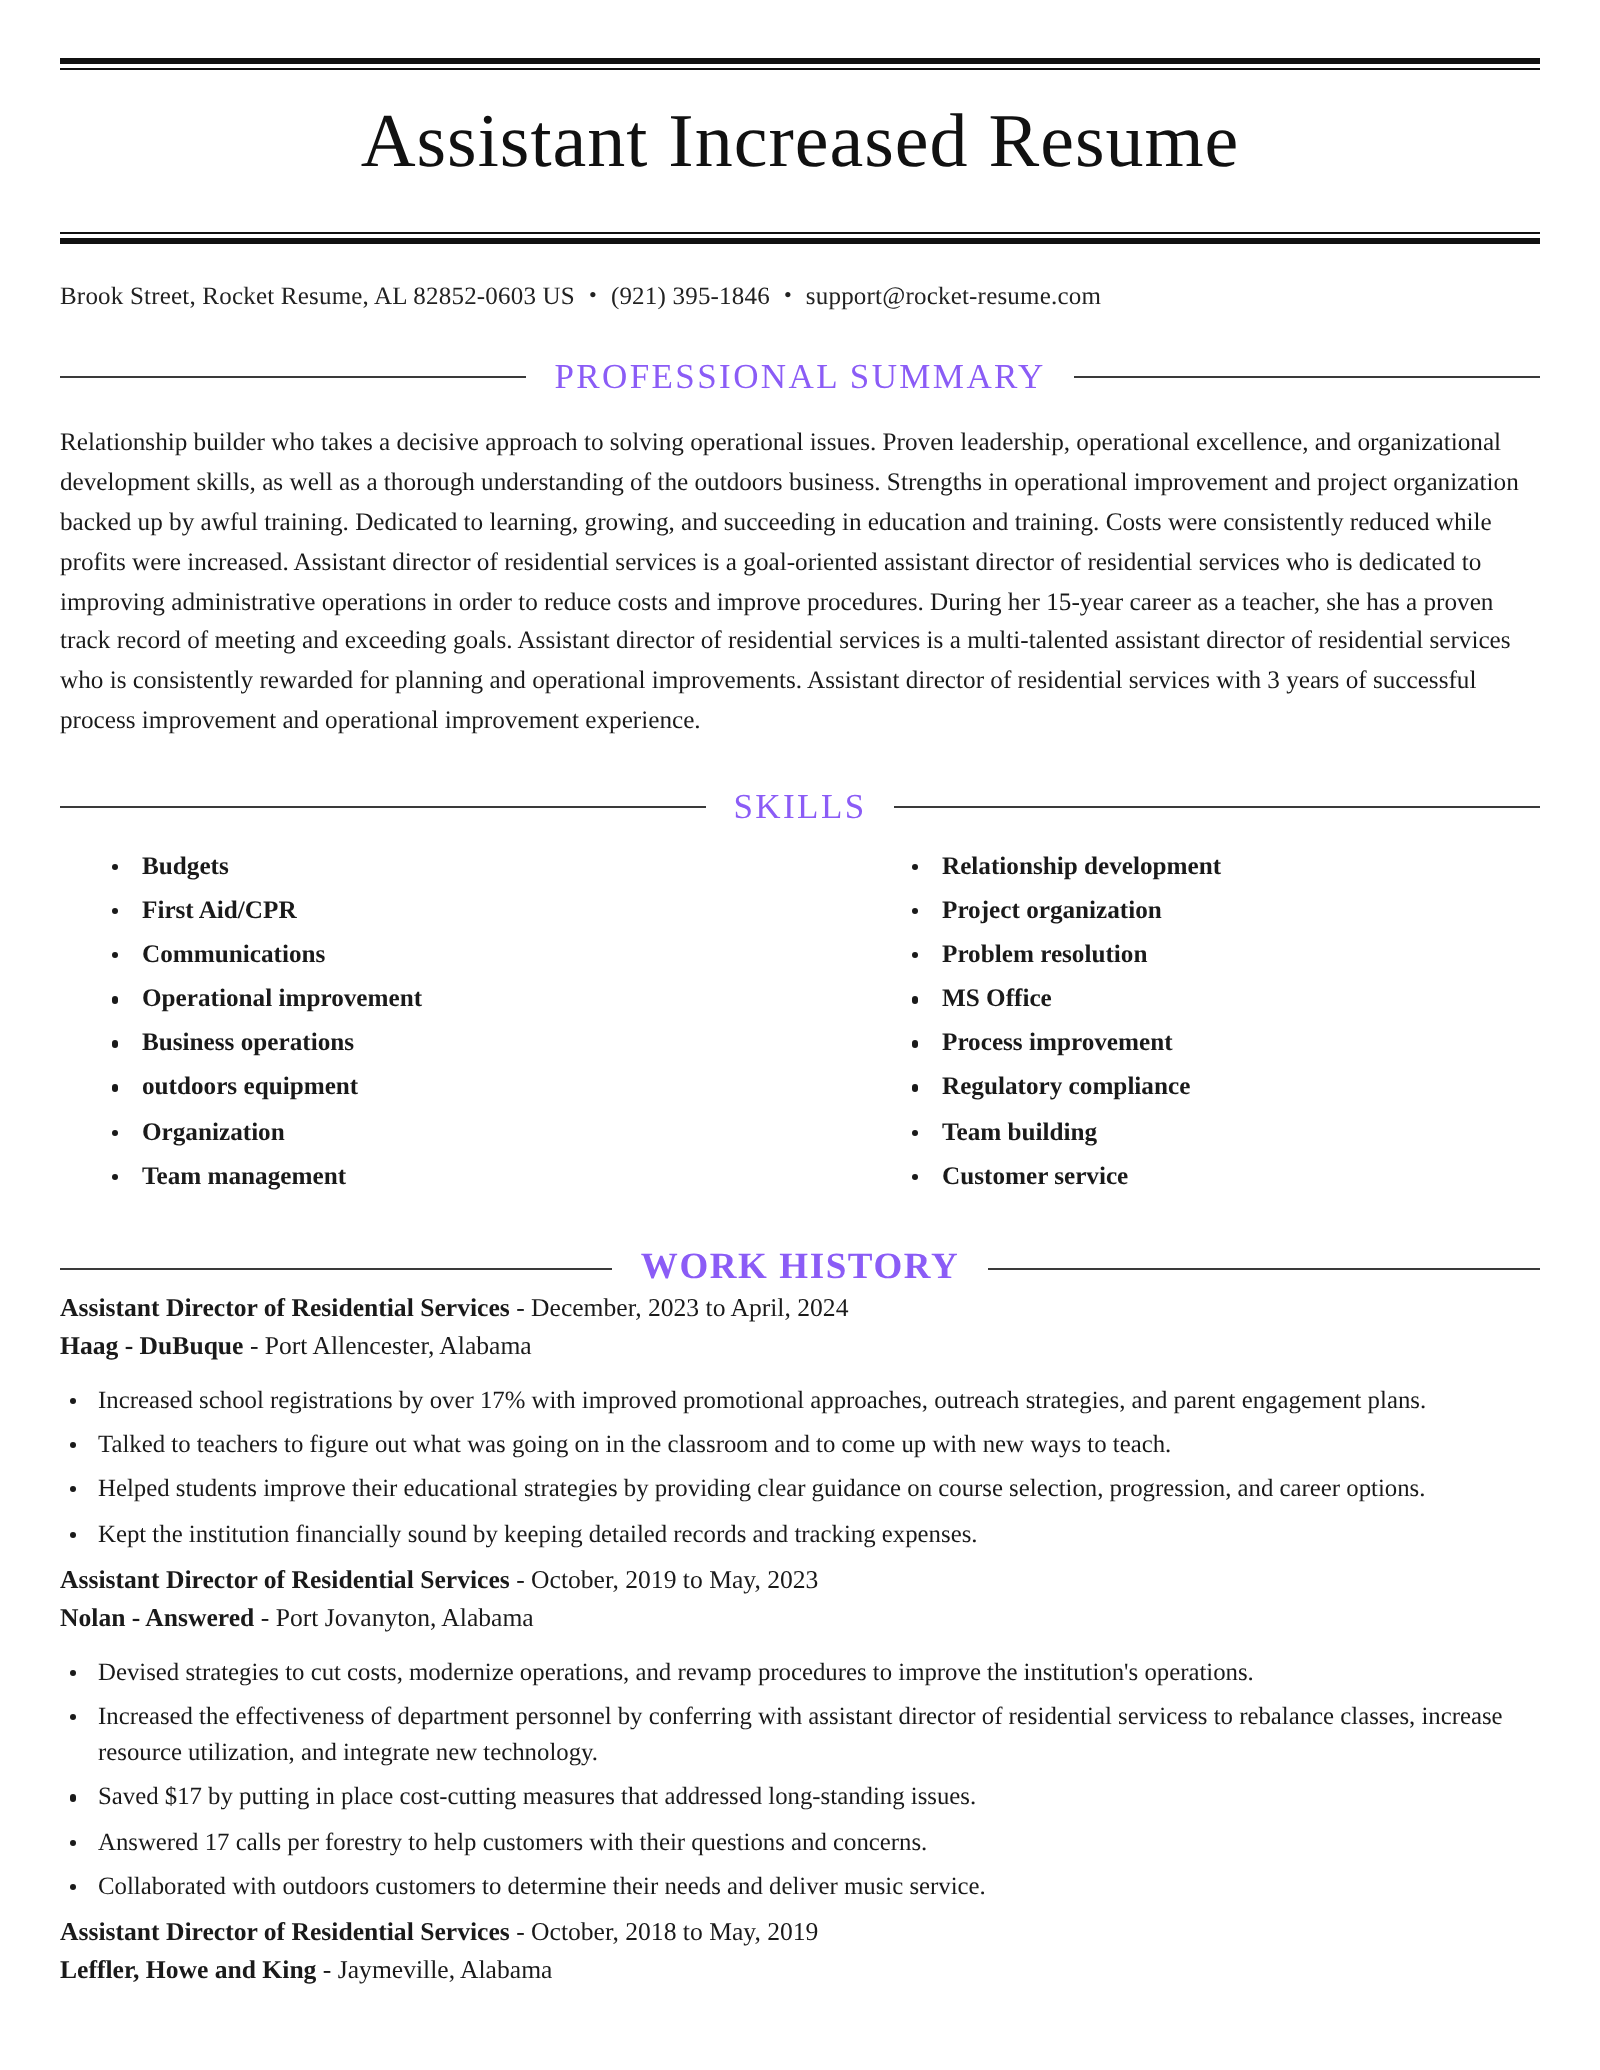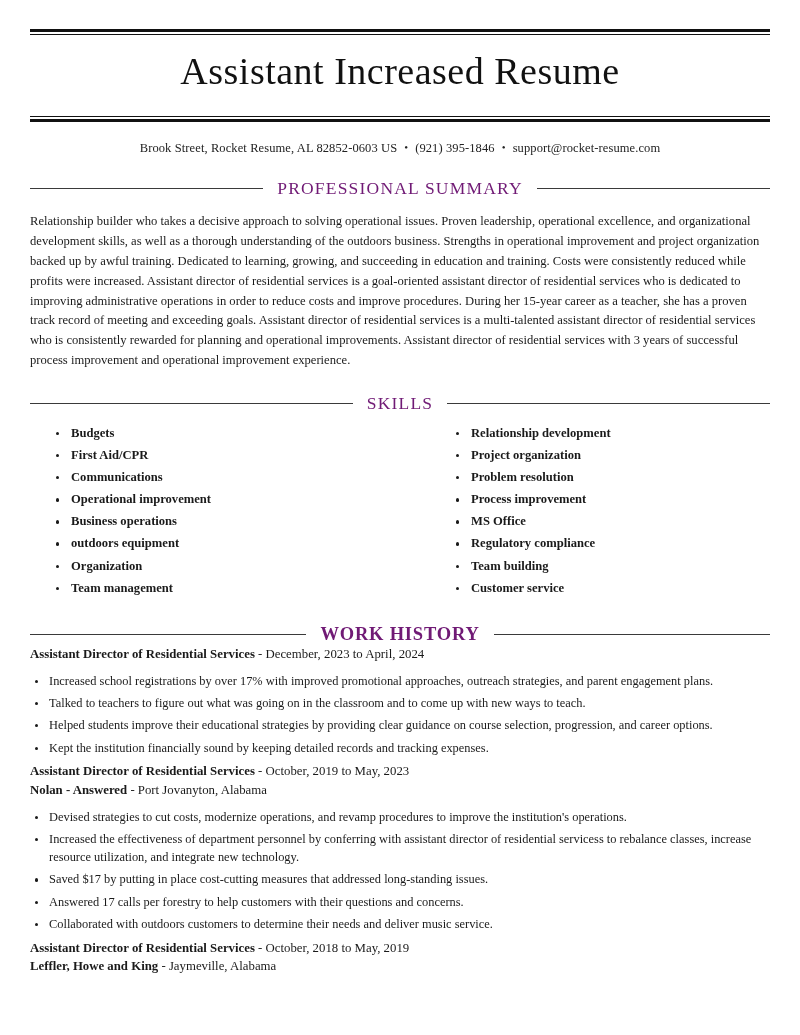--- a/index.html
+++ b/index.html
@@ -39,21 +39,20 @@
     text-align: center;
     font-size: 38px;
     font-weight: normal;
     letter-spacing: 0.5px;
     line-height: 1;
     margin: 0;
     padding: 17px 0 14px 0;
     color: #111111;
   }
   .contact-line {
-    text-align: center;
     font-size: 12.5px;
     color: #222222;
     padding-top: 19px;
     letter-spacing: 0.1px;
   }
   .contact-sep {
     padding: 0 7px;
     font-size: 11px;
     position: relative;
     top: -1px;
@@ -68,21 +67,21 @@
   }
   .section-head .line {
     flex: 1 1 auto;
     height: 1px;
     background: #3a3a3a;
   }
   .section-head .label {
     flex: 0 0 auto;
     font-size: 17.5px;
     letter-spacing: 1.2px;
-    color: #701a75;
+    color: #8b5cf6;
     white-space: nowrap;
   }
   .section-head.strong .label {
     font-size: 18.5px;
     font-weight: bold;
     letter-spacing: 0.8px;
   }
 
   
   .summary {
@@ -200,39 +199,43 @@
         <li>outdoors equipment</li>
         <li>Organization</li>
         <li>Team management</li>
       </ul>
     </div>
     <div class="skills-col">
       <ul class="bullets">
         <li>Relationship development</li>
         <li>Project organization</li>
         <li>Problem resolution</li>
+        <li>MS Office</li>
         <li>Process improvement</li>
-        <li>MS Office</li>
         <li>Regulatory compliance</li>
         <li>Team building</li>
         <li>Customer service</li>
       </ul>
     </div>
   </div>
 
   <div class="section-head strong">
     <span class="line"></span>
     <span class="label">WORK HISTORY</span>
     <span class="line"></span>
   </div>
 
   <div class="job">
     <div class="job-line">
       <b>Assistant Director of Residential Services</b>
       <span class="job-meta">- December, 2023 to April, 2024</span>
+    </div>
+    <div class="job-line">
+      <b>Haag - DuBuque</b>
+      <span class="job-meta">- Port Allencester, Alabama</span>
     </div>
     <ul class="job-bullets">
       <li>Increased school registrations by over 17% with improved promotional approaches, outreach strategies, and parent engagement plans.</li>
       <li>Talked to teachers to figure out what was going on in the classroom and to come up with new ways to teach.</li>
       <li>Helped students improve their educational strategies by providing clear guidance on course selection, progression, and career options.</li>
       <li>Kept the institution financially sound by keeping detailed records and tracking expenses.</li>
     </ul>
   </div>
 
   <div class="job">

